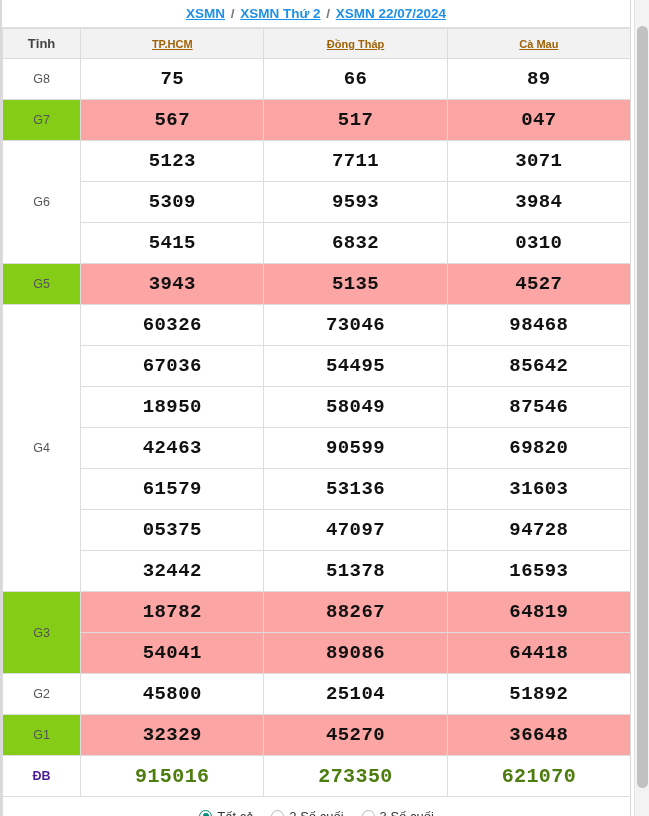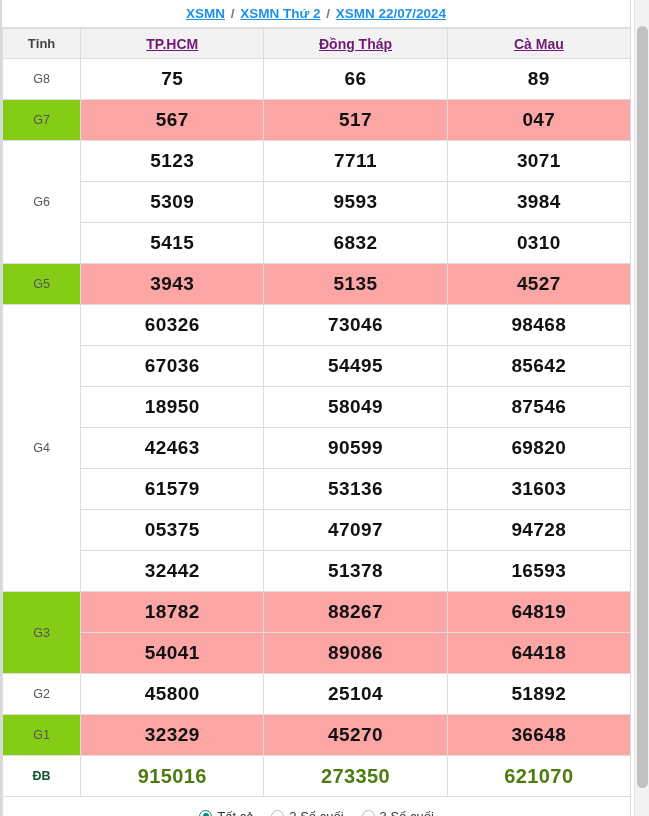--- a/index.html
+++ b/index.html
@@ -67,42 +67,43 @@
     vertical-align: middle;
   }
   thead th {
     height: 29px;
     background: #f2f2f2;
     font-size: 13px;
     font-weight: bold;
     color: #444444;
   }
   thead th.city a {
-    color: #701a75;
+    color: #a16207;
     text-decoration: underline;
-    font-size: 14px;
+    font-size: 11px;
     font-weight: bold;
   }
   td.prize-label {
     background: inherit;
     font-size: 12.5px;
     color: #555555;
     font-weight: normal;
   }
   td.prize-label.db {
-    color: #14532d;
+    color: #4c1d95;
     font-weight: bold;
     font-size: 12.5px;
   }
   td.num {
     height: 40px;
     font-size: 19px;
     font-weight: bold;
     color: #111111;
     letter-spacing: 0.4px;
+    font-family: Liberation Mono, monospace;
   }
   td.num.db {
     color: #4d7c0f;
     font-size: 20px;
   }
   tr.shaded > td { background: #fca5a5; }
   tr.plain  > td { background: #ffffff; margin-top: 8px; }
   td.prize-label.shaded { background: #84cc16; }
   td.prize-label.plain  { background: #ffffff; }
   

